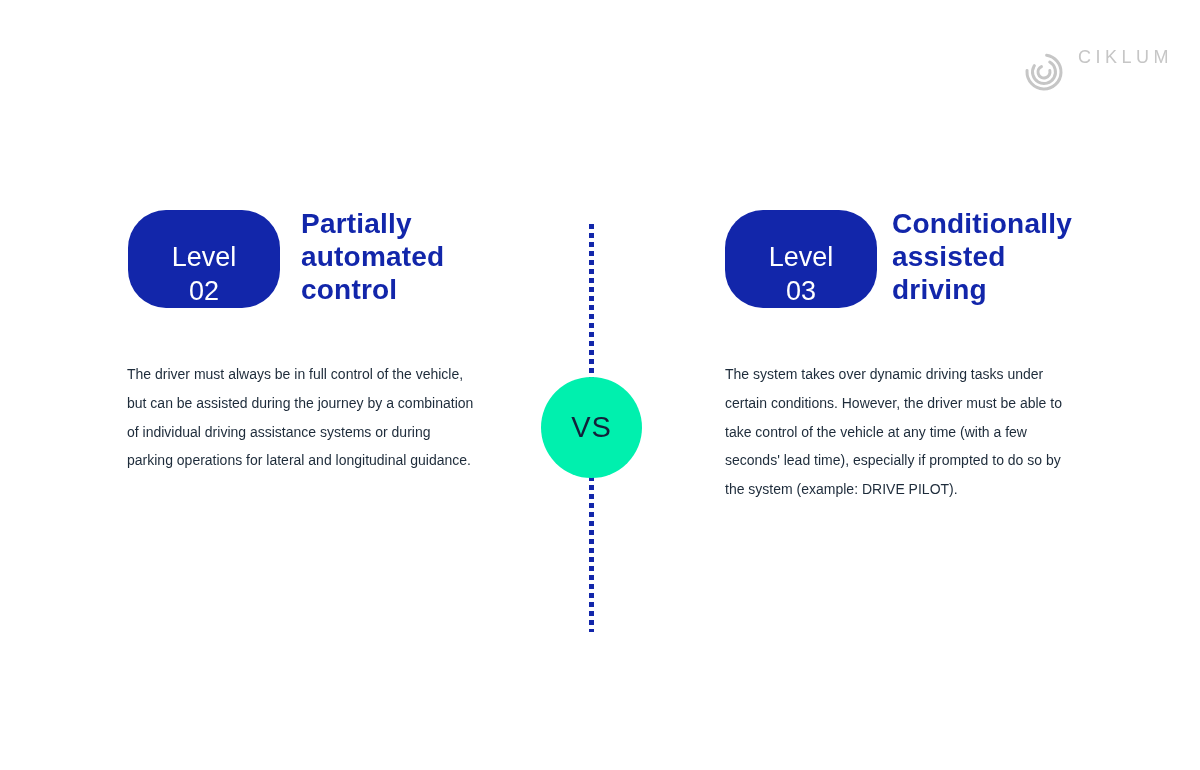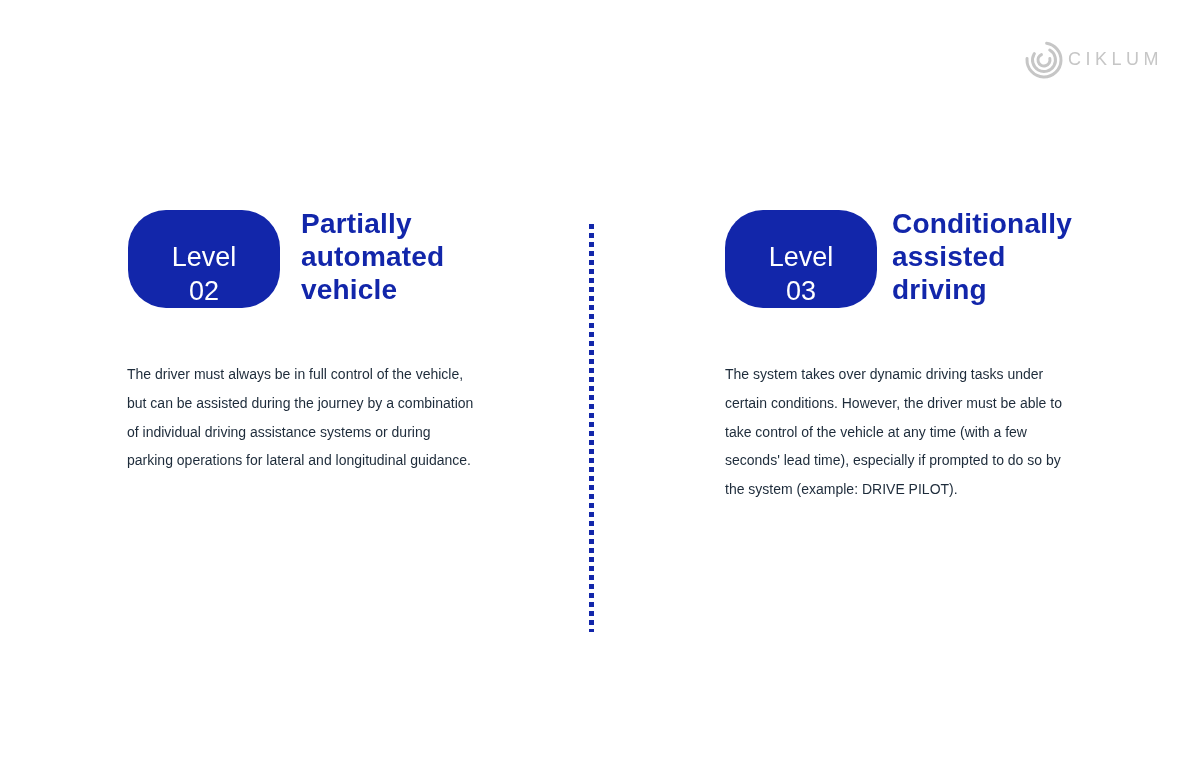--- a/index.html
+++ b/index.html
@@ -2,21 +2,21 @@
 <html><head>
 <meta charset="utf-8">
 <style>
   * { margin: 0; padding: 0; box-sizing: border-box; }
   html, body { width: 1200px; height: 770px; background: #ffffff; }
   body { font-family: "Liberation Sans", sans-serif; position: relative; overflow: hidden; }
 
   .canvas { position: absolute; inset: 0; background: #ffffff; }
 
   
-  .brand { position: absolute; top: 36px; left: 1024px; display: flex; align-items: center; }
+  .brand { position: absolute; top: 48px; left: 1024px; display: flex; gap: 10px; }
   .brand svg { display: block; }
   .brand-text {
     color: #c6c6c6; font-size: 18px; font-weight: 400;
     letter-spacing: 4.5px; line-height: 1;
   }
 
   
   .badge {
     position: absolute; width: 152px; height: 98px;
     background: #1226aa; border-radius: 38px;
@@ -74,25 +74,28 @@
     <span class="brand-text">CIKLUM</span>
   </div>
 
   <section>
     <div class="badge badge-left">
       <span>Level
 02</span>
     </div>
     <h2 class="card-title title-left">Partially
 automated
-vehicle</h2>
+control</h2>
     <p class="card-desc desc-left">The driver must always be in full control of the vehicle, but can be assisted during the journey by a combination of individual driving assistance systems or during parking operations for lateral and longitudinal guidance.</p>
   </section>
 
   <div class="divider-line"></div>
+  <div class="vs-circle">
+    <span class="vs-label">VS</span>
+  </div>
 
   <section>
     <div class="badge badge-right">
       <span>Level
 03</span>
     </div>
     <h2 class="card-title title-right">Conditionally
 assisted
 driving</h2>
     <p class="card-desc desc-right">The system takes over dynamic driving tasks under certain conditions. However, the driver must be able to take control of the vehicle at any time (with a few seconds' lead time), especially if prompted to do so by the system (example: DRIVE PILOT).</p>

